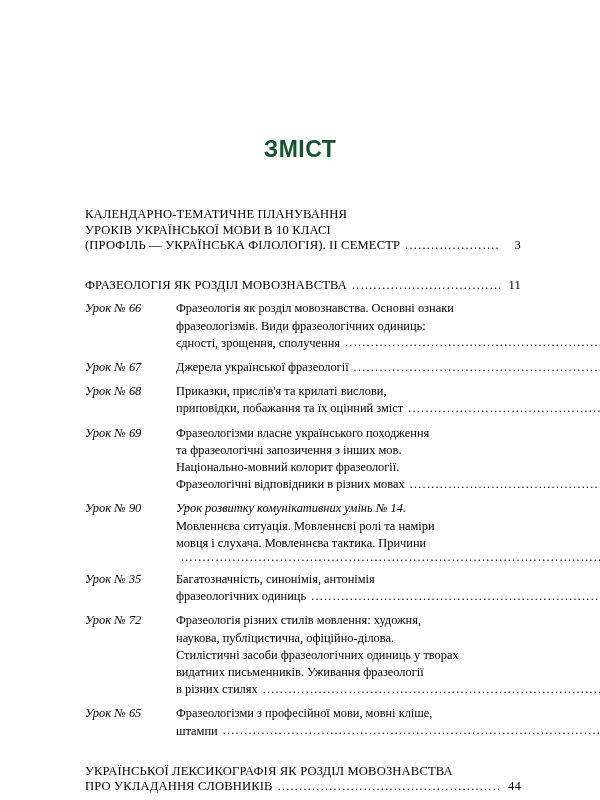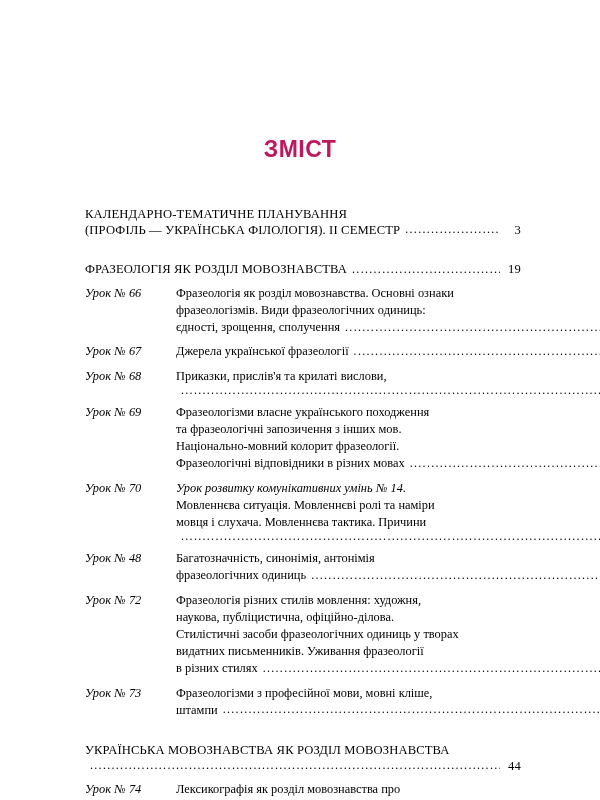--- a/index.html
+++ b/index.html
@@ -29,21 +29,21 @@
   .toc-title {
     position: absolute;
     left: 0;
     top: 121px;
     width: 600px;
     text-align: center;
     font-family: "Liberation Sans", "DejaVu Sans", sans-serif;
     font-weight: bold;
     font-size: 23px;
     letter-spacing: 0.5px;
-    color: #be185d;
+    color: #14532d;
   }
 
   
   .toc-body {
     position: absolute;
     left: 85px;
     top: 207px;
     width: 436px;
   }
 
@@ -127,31 +127,32 @@
 </head>
 <body>
 
 <div class="page">
 
   <h1 class="toc-title">ЗМІСТ</h1>
 
   <div class="toc-body">
       <div class="section first-section">
         <div class="sec-line">КАЛЕНДАРНО-ТЕМАТИЧНЕ ПЛАНУВАННЯ</div>
+        <div class="sec-line">УРОКІВ УКРАЇНСЬКОЇ МОВИ В 10 КЛАСІ</div>
         <div class="leader-row">
           <span class="lr-text">(ПРОФІЛЬ — УКРАЇНСЬКА ФІЛОЛОГІЯ). ІІ СЕМЕСТР</span>
           <span class="lr-dots">..................................................................................................</span>
           <span class="lr-page">3</span>
         </div>
       </div>
       <div class="section mid-section">
         <div class="leader-row">
           <span class="lr-text">ФРАЗЕОЛОГІЯ ЯК РОЗДІЛ МОВОЗНАВСТВА</span>
           <span class="lr-dots">..................................................................................................</span>
-          <span class="lr-page">19</span>
+          <span class="lr-page">11</span>
         </div>
       </div>
       <div class="entry">
         <div class="entry-label">Урок № 66</div>
         <div class="entry-desc">
           <div class="d-line">Фразеологія як розділ мовознавства. Основні ознаки</div>
           <div class="d-line">фразеологізмів. Види фразеологічних одиниць:</div>
           <div class="leader-row">
             <span class="lr-text">єдності, зрощення, сполучення</span>
             <span class="lr-dots">..................................................................................................</span>
@@ -165,49 +166,50 @@
             <span class="lr-text">Джерела української фразеології</span>
             <span class="lr-dots">..................................................................................................</span>
           </div>
         </div>
       </div>
       <div class="entry">
         <div class="entry-label">Урок № 68</div>
         <div class="entry-desc">
           <div class="d-line">Приказки, прислів'я та крилаті вислови,</div>
           <div class="leader-row">
+            <span class="lr-text">приповідки, побажання та їх оцінний зміст</span>
             <span class="lr-dots">..................................................................................................</span>
           </div>
         </div>
       </div>
       <div class="entry">
         <div class="entry-label">Урок № 69</div>
         <div class="entry-desc">
           <div class="d-line">Фразеологізми власне українського походження</div>
           <div class="d-line">та фразеологічні запозичення з інших мов.</div>
           <div class="d-line">Національно-мовний колорит фразеології.</div>
           <div class="leader-row">
             <span class="lr-text">Фразеологічні відповідники в різних мовах</span>
             <span class="lr-dots">..................................................................................................</span>
           </div>
         </div>
       </div>
       <div class="entry">
-        <div class="entry-label">Урок № 70</div>
+        <div class="entry-label">Урок № 90</div>
         <div class="entry-desc">
           <div class="d-line italic">Урок розвитку комунікативних умінь № 14.</div>
           <div class="d-line">Мовленнєва ситуація. Мовленнєві ролі та наміри</div>
           <div class="d-line">мовця і слухача. Мовленнєва тактика. Причини</div>
           <div class="leader-row">
             <span class="lr-dots">..................................................................................................</span>
           </div>
         </div>
       </div>
       <div class="entry">
-        <div class="entry-label">Урок № 48</div>
+        <div class="entry-label">Урок № 35</div>
         <div class="entry-desc">
           <div class="d-line">Багатозначність, синонімія, антонімія</div>
           <div class="leader-row">
             <span class="lr-text">фразеологічних одиниць</span>
             <span class="lr-dots">..................................................................................................</span>
           </div>
         </div>
       </div>
       <div class="entry">
         <div class="entry-label">Урок № 72</div>
@@ -216,32 +218,33 @@
           <div class="d-line">наукова, публіцистична, офіційно-ділова.</div>
           <div class="d-line">Стилістичні засоби фразеологічних одиниць у творах</div>
           <div class="d-line">видатних письменників. Уживання фразеології</div>
           <div class="leader-row">
             <span class="lr-text">в різних стилях</span>
             <span class="lr-dots">..................................................................................................</span>
           </div>
         </div>
       </div>
       <div class="entry">
-        <div class="entry-label">Урок № 73</div>
+        <div class="entry-label">Урок № 65</div>
         <div class="entry-desc">
           <div class="d-line">Фразеологізми з професійної мови, мовні кліше,</div>
           <div class="leader-row">
             <span class="lr-text">штампи</span>
             <span class="lr-dots">..................................................................................................</span>
           </div>
         </div>
       </div>
       <div class="section mid-section">
-        <div class="sec-line">УКРАЇНСЬКА МОВОЗНАВСТВА ЯК РОЗДІЛ МОВОЗНАВСТВА</div>
+        <div class="sec-line">УКРАЇНСЬКОЇ ЛЕКСИКОГРАФІЯ ЯК РОЗДІЛ МОВОЗНАВСТВА</div>
         <div class="leader-row">
+          <span class="lr-text">ПРО УКЛАДАННЯ СЛОВНИКІВ</span>
           <span class="lr-dots">..................................................................................................</span>
           <span class="lr-page">44</span>
         </div>
       </div>
       <div class="entry">
         <div class="entry-label">Урок № 74</div>
         <div class="entry-desc">
           <div class="d-line">Лексикографія як розділ мовознавства про</div>
         </div>
       </div>

